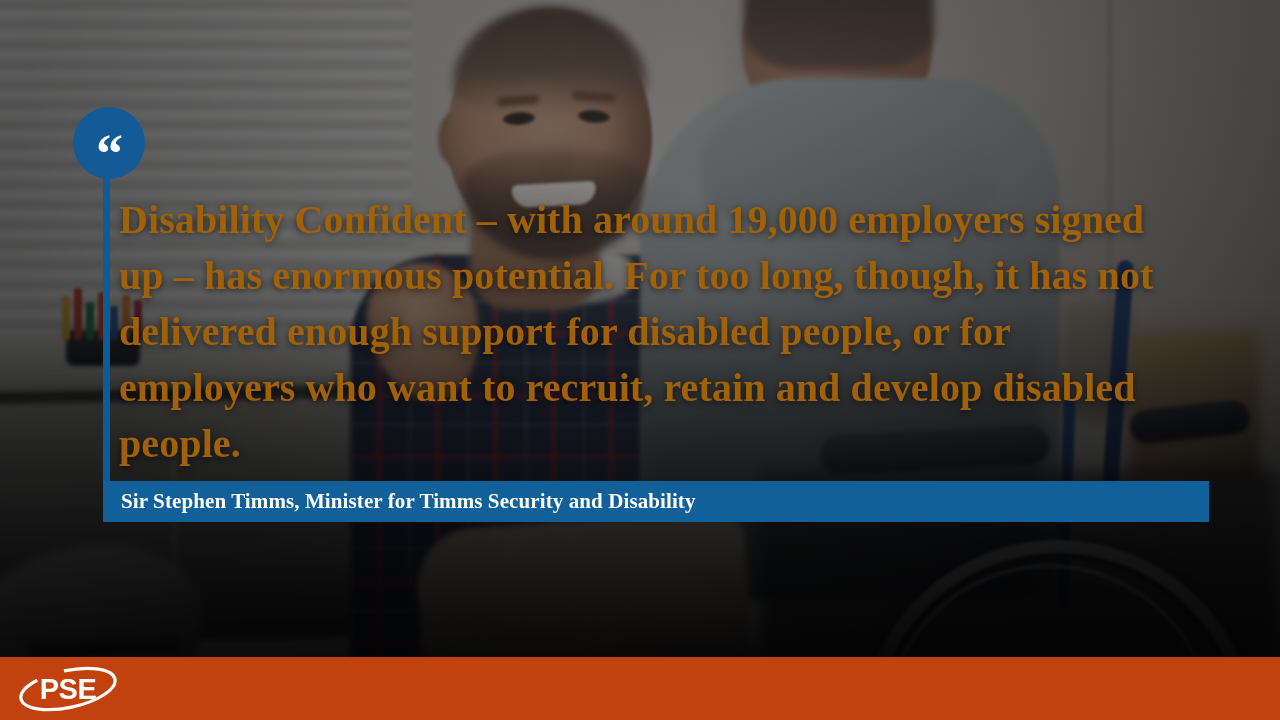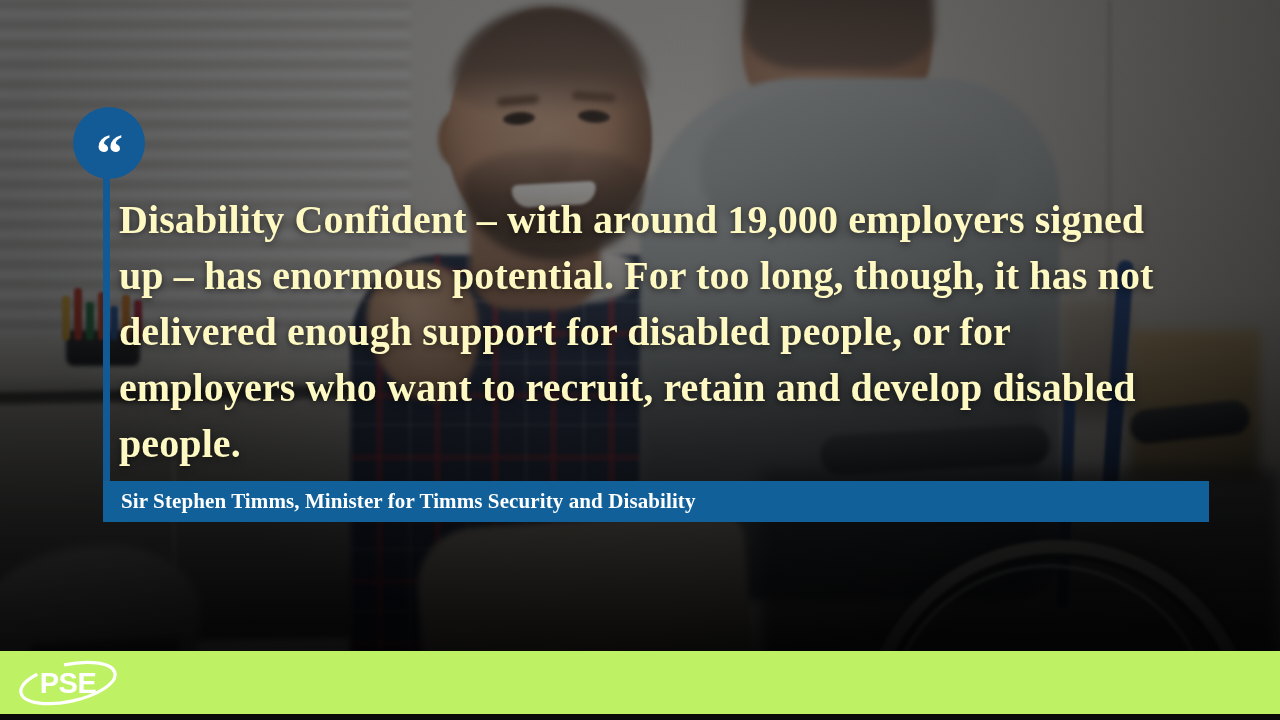--- a/index.html
+++ b/index.html
@@ -346,21 +346,21 @@
     font-weight: 700;
     line-height: 1;
     letter-spacing: -1px;
     margin-top: 22px;
   }
 
   .quote-text {
     position: absolute;
     left: 119px; top: 192px;
     width: 1070px;
-    color: #fef9c3;
+    color: #a16207;
     font-family: "Liberation Serif", "DejaVu Serif", serif;
     font-size: 40px;
     font-weight: 700;
     line-height: 56px;
     letter-spacing: .1px;
     text-shadow: 0 2px 7px rgba(0,0,0,.55);
   }
 
   .attribution-bar {
     position: absolute;
@@ -374,22 +374,22 @@
     font-family: "Liberation Serif", "DejaVu Serif", serif;
     font-size: 21px;
     font-weight: 700;
     padding-left: 18px;
     letter-spacing: .1px;
   }
 
   
   .footer {
     position: absolute;
-    left: 0; bottom: 6px; width: 1280px; height: 63px;
-    background: #bef264;
+    left: 0; bottom: 0; width: 1280px; height: 63px;
+    background: #c2410c;
   }
   .logo {
     position: absolute;
     left: 16px; top: 9px;
     width: 104px; height: 46px;
   }
   .logo svg { display: block; }
 </style>
 </head>
 <body>

